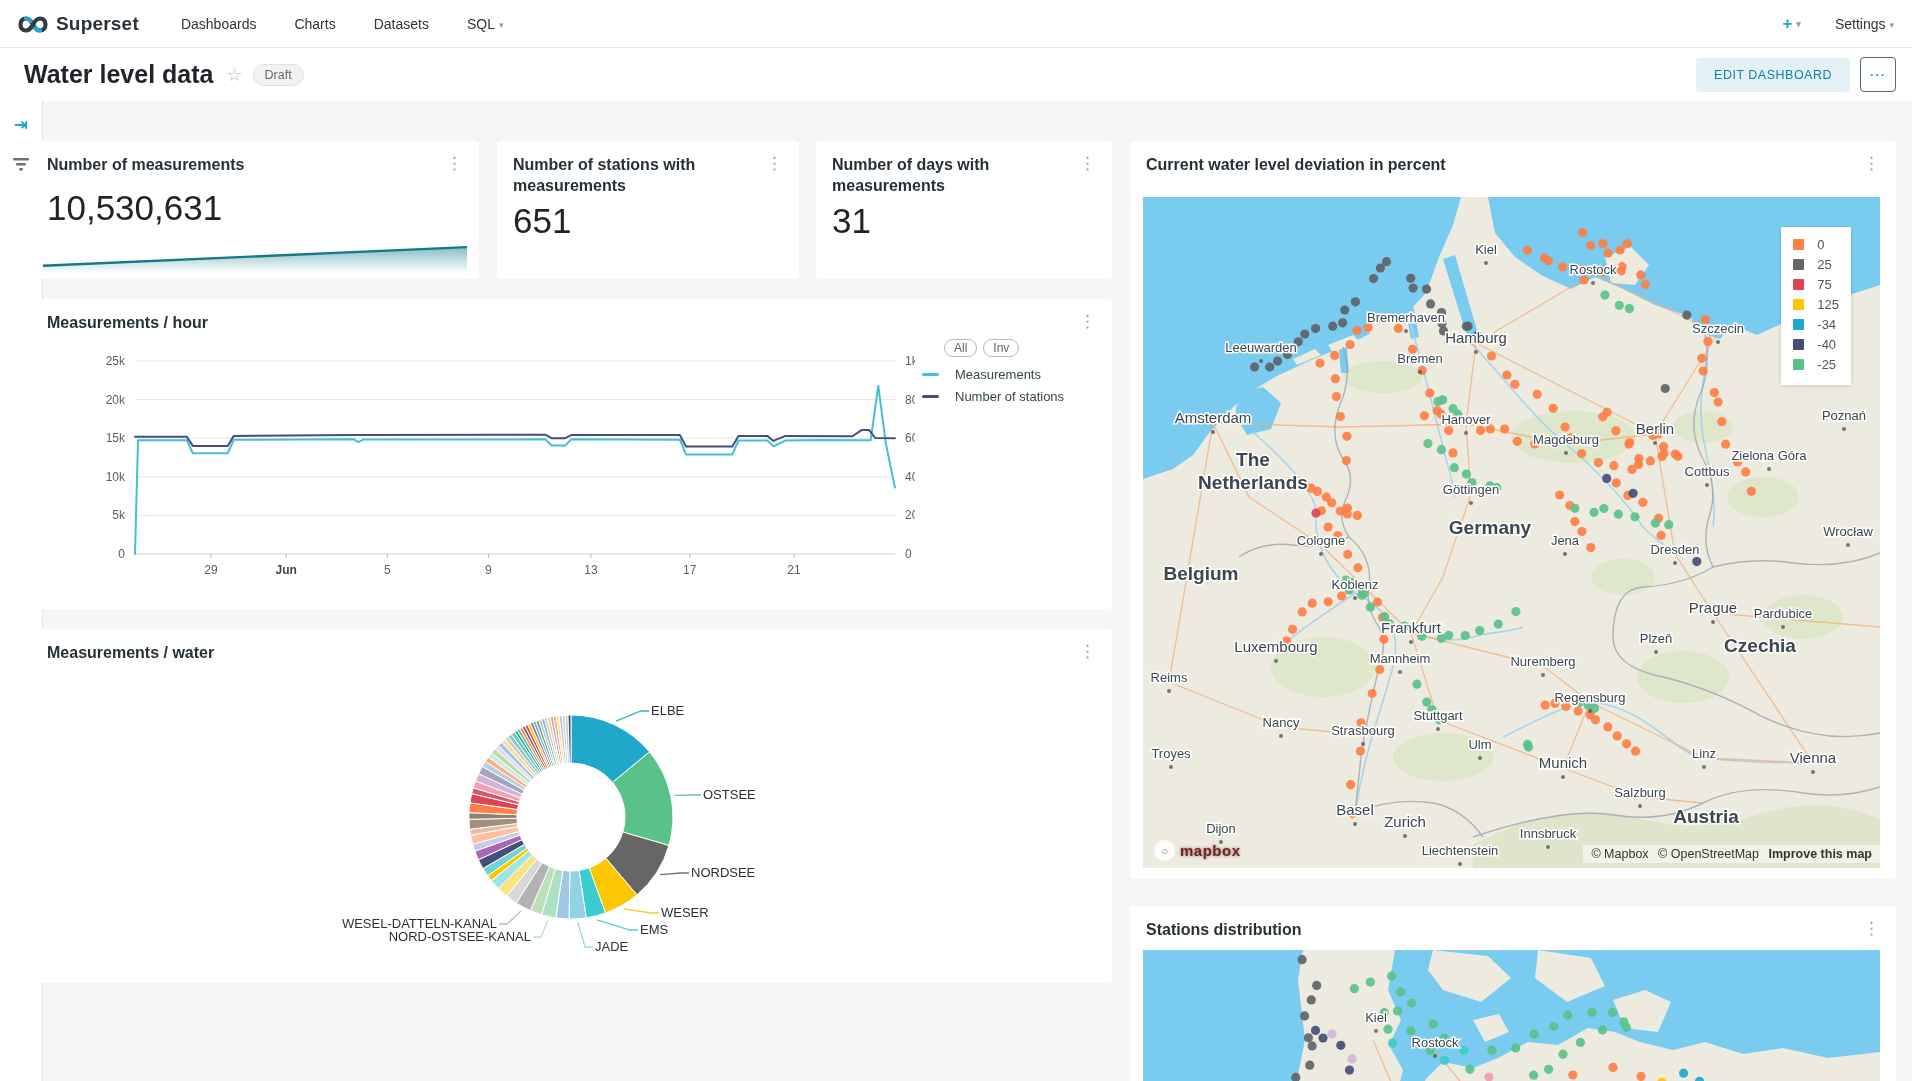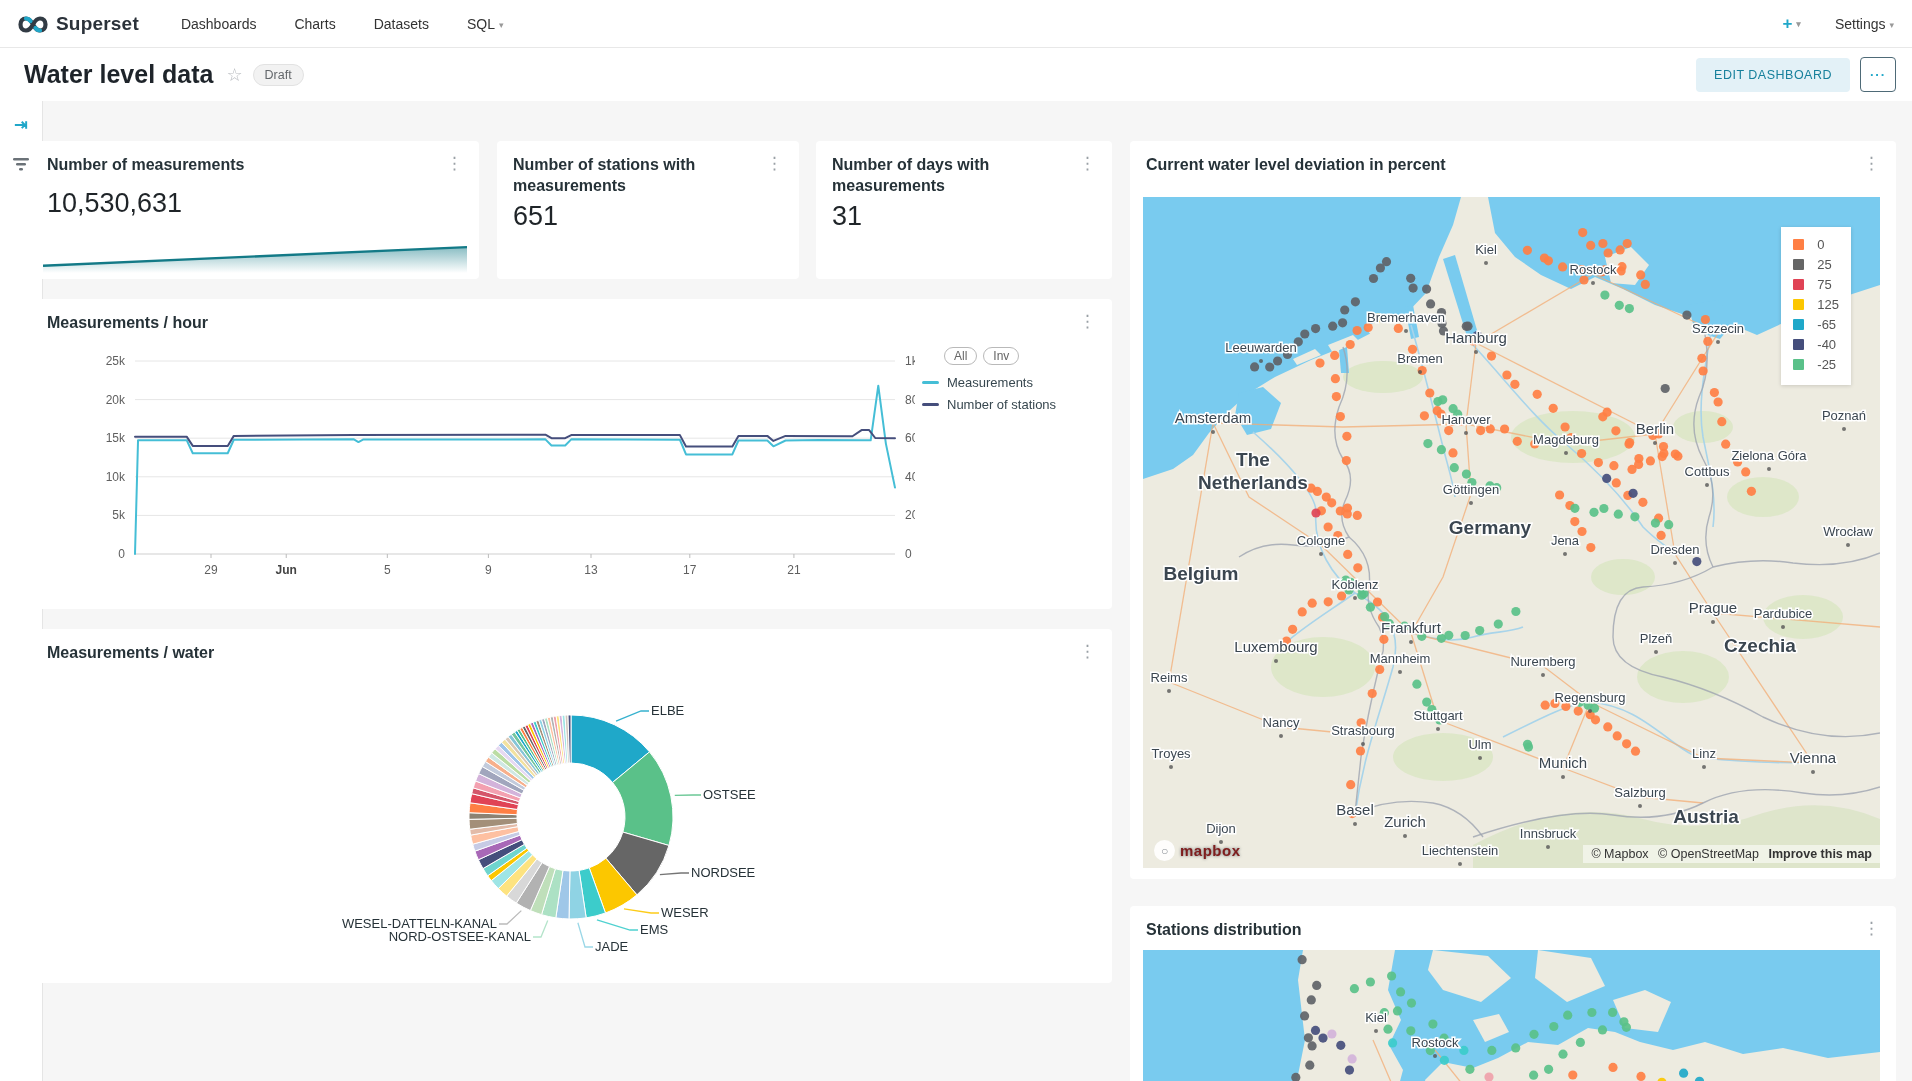--- a/index.html
+++ b/index.html
@@ -30,26 +30,26 @@
     color:#20A7C9; font-size:13px; font-weight:bold; letter-spacing:1px; cursor:pointer; line-height:1; }
   
   #dash { position:relative; height:980px; overflow:hidden; }
   #filterbar { position:absolute; left:0; top:0; bottom:0; width:43px; background:#fff;
     border-right:1px solid #E5E5E5; display:flex; flex-direction:column; align-items:center; padding-top:14px; gap:22px; }
   .fb-expand { color:#20A7C9; font-size:16px; font-weight:bold; cursor:pointer; }
   .card { position:absolute; background:#fff; border-radius:4px; }
   .card-head { display:flex; align-items:flex-start; padding:14px 12px 0 16px;justify-content:space-between; }
   .card-title { font-size:16px; font-weight:bold; color:#263238; line-height:1.3; padding-right:8px; }
   .kebab { margin-left:auto; color:#9aa0a6; font-size:17px; line-height:1; cursor:pointer; padding:0 4px; }
-  .kpi-value { font-size:27px; color:#1f2428; padding:14px 16px 0 16px; line-height:1; }
+  .kpi-value { font-size:35px; color:#1f2428; padding:14px 16px 0 16px; line-height:1; }
   
-  .hour-legend { position:absolute; right:10px; top:40px; width:180px; font-size:13px; color:#37474F;margin-top:8px; }
+  .hour-legend { position:absolute; right:10px; top:40px; width:180px; font-size:13px; color:#37474F; }
   .pill-row { display:flex; gap:6px; margin:0 0 10px 22px; }
   .pill { border:1px solid #b9b9b9; border-radius:10px; padding:1px 9px; font-size:12px; color:#666; cursor:pointer; background:#fff; }
-  .leg-item { display:flex; align-items:center; gap:8px; margin-bottom:7px; cursor:pointer; }
+  .leg-item { display:flex; align-items:center; gap:16px; margin-bottom:7px; cursor:pointer; }
   .leg-mark { width:17px; height:3px; border-radius:2px; flex:none; }
   
   .map-legend { position:absolute; right:45px; top:86px; background:#fff; padding:10px 12px 8px 12px;
     box-shadow:0 1px 4px rgba(0,0,0,.15); z-index:3; }
   .map-legend .row { display:flex; align-items:center; gap:13px; margin-bottom:5px; }
   .map-legend .sw { width:11px; height:11px; border-radius:1px; flex:none; }
   .map-legend .lb { font-size:13px; color:#555; }
   .attr-bar { position:absolute; right:16px; bottom:16px; background:rgba(255,255,255,.55);
     padding:2px 8px; font-size:12.5px; color:#333; z-index:3; white-space:nowrap; }
   .attr-bar b { margin-left:6px; }
@@ -518,21 +518,21 @@
         <div class="row">
           <span class="sw" style="background: rgb(224, 67, 85);"></span>
           <span class="lb">75</span>
         </div>
         <div class="row">
           <span class="sw" style="background: rgb(252, 199, 0);"></span>
           <span class="lb">125</span>
         </div>
         <div class="row">
           <span class="sw" style="background: rgb(31, 168, 201);"></span>
-          <span class="lb">-65</span>
+          <span class="lb">-34</span>
         </div>
         <div class="row">
           <span class="sw" style="background: rgb(69, 78, 124);"></span>
           <span class="lb">-40</span>
         </div>
         <div class="row">
           <span class="sw" style="background: rgb(90, 193, 137);"></span>
           <span class="lb">-25</span>
         </div>
       </div>

